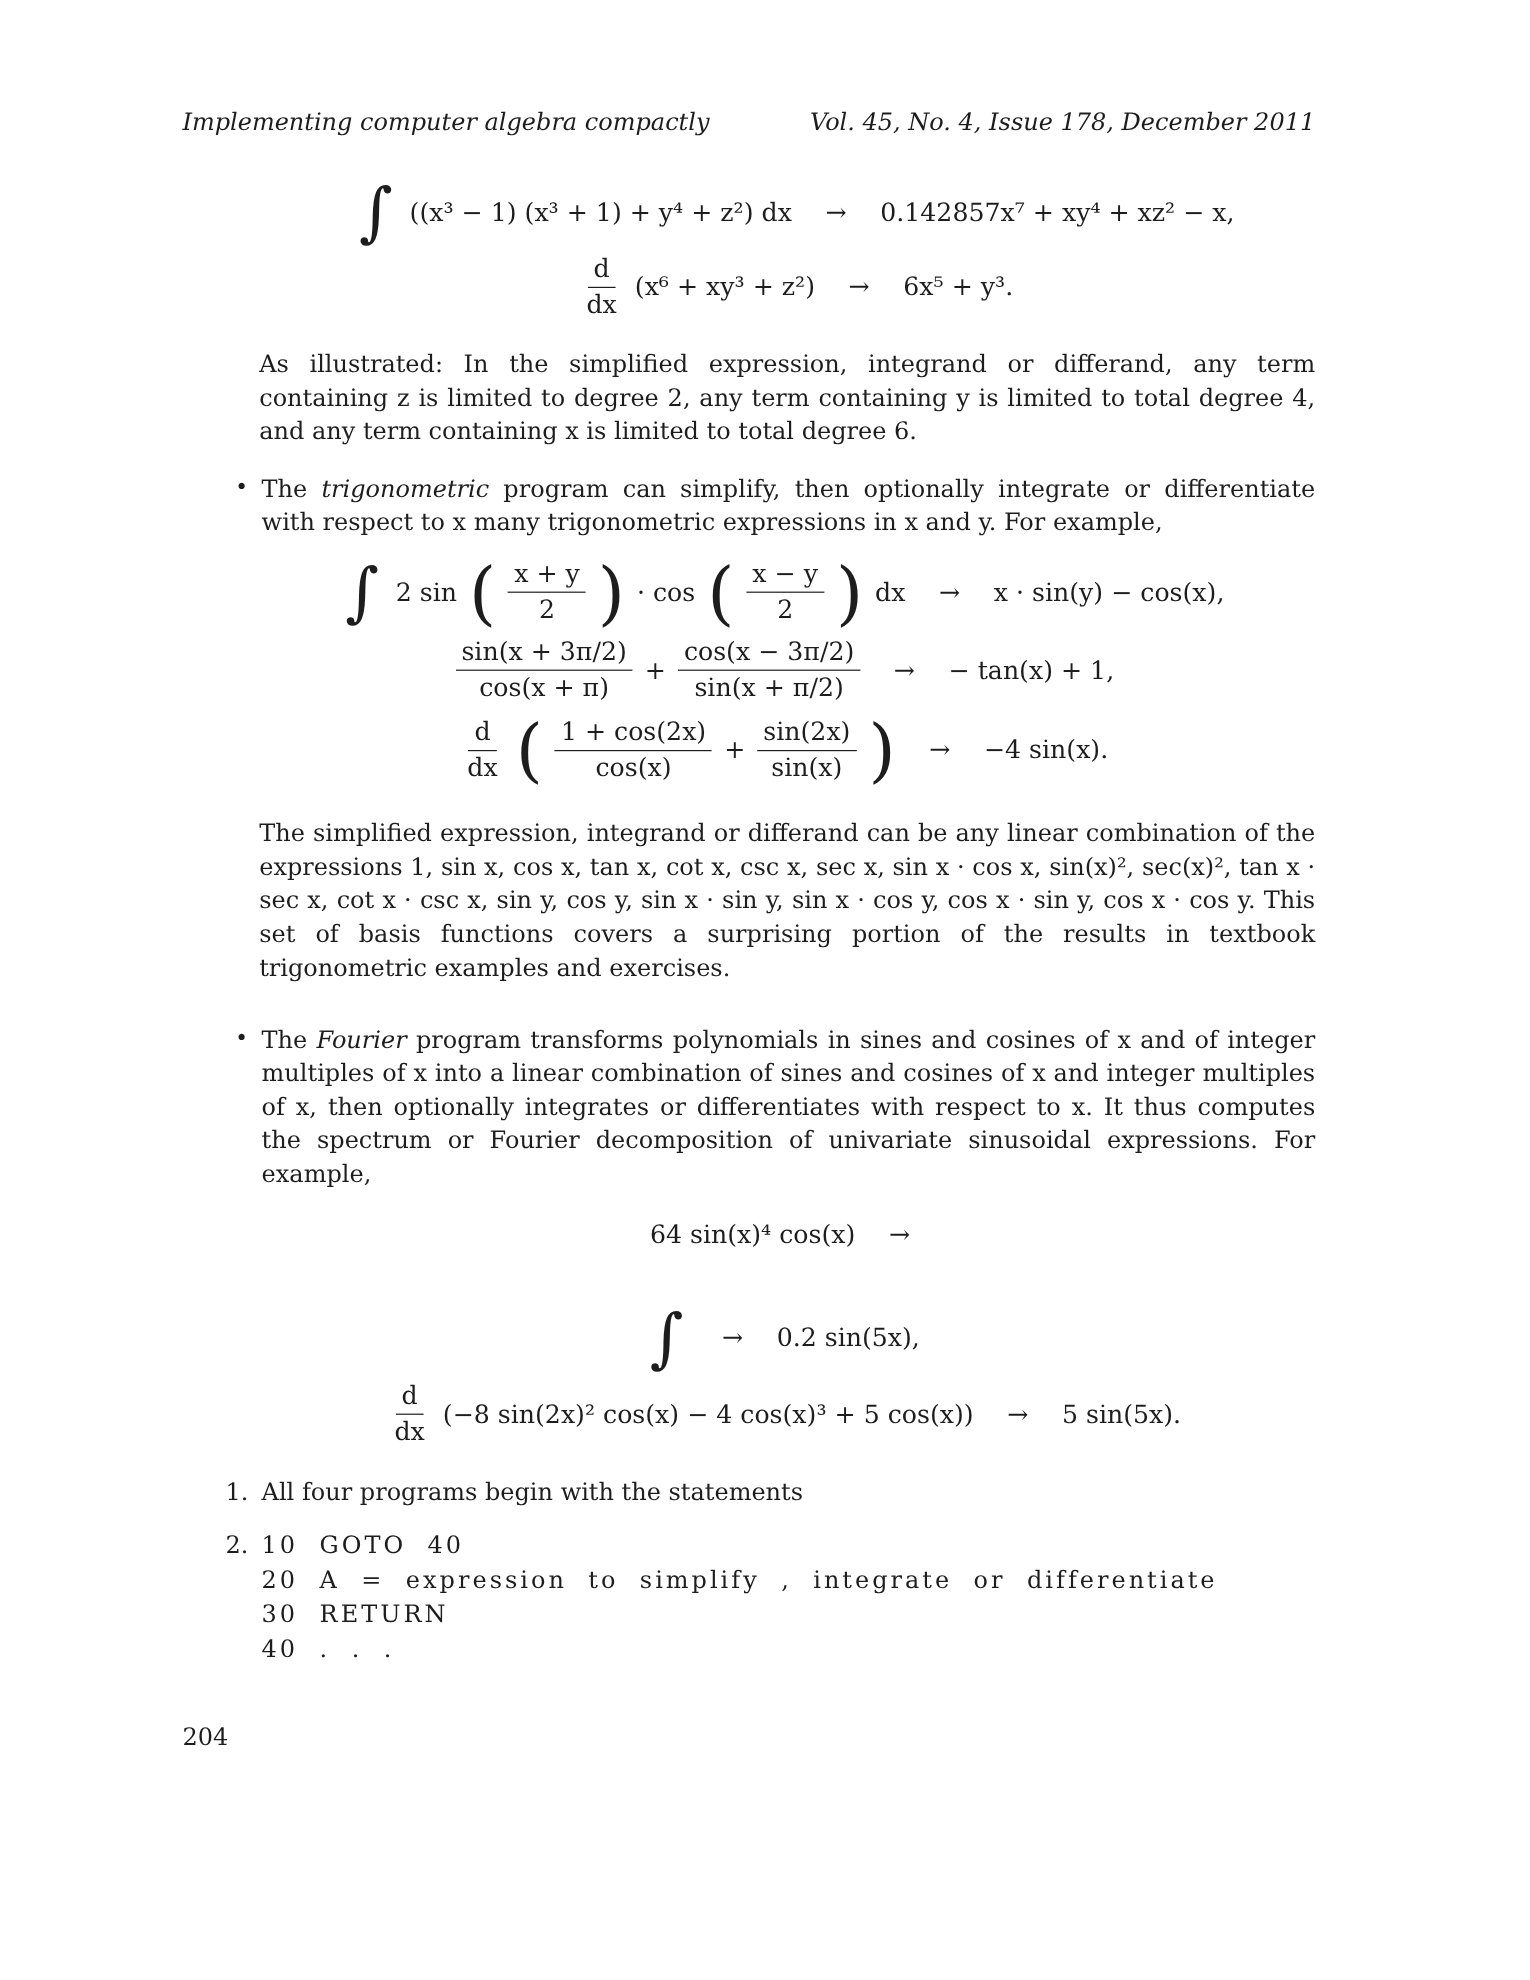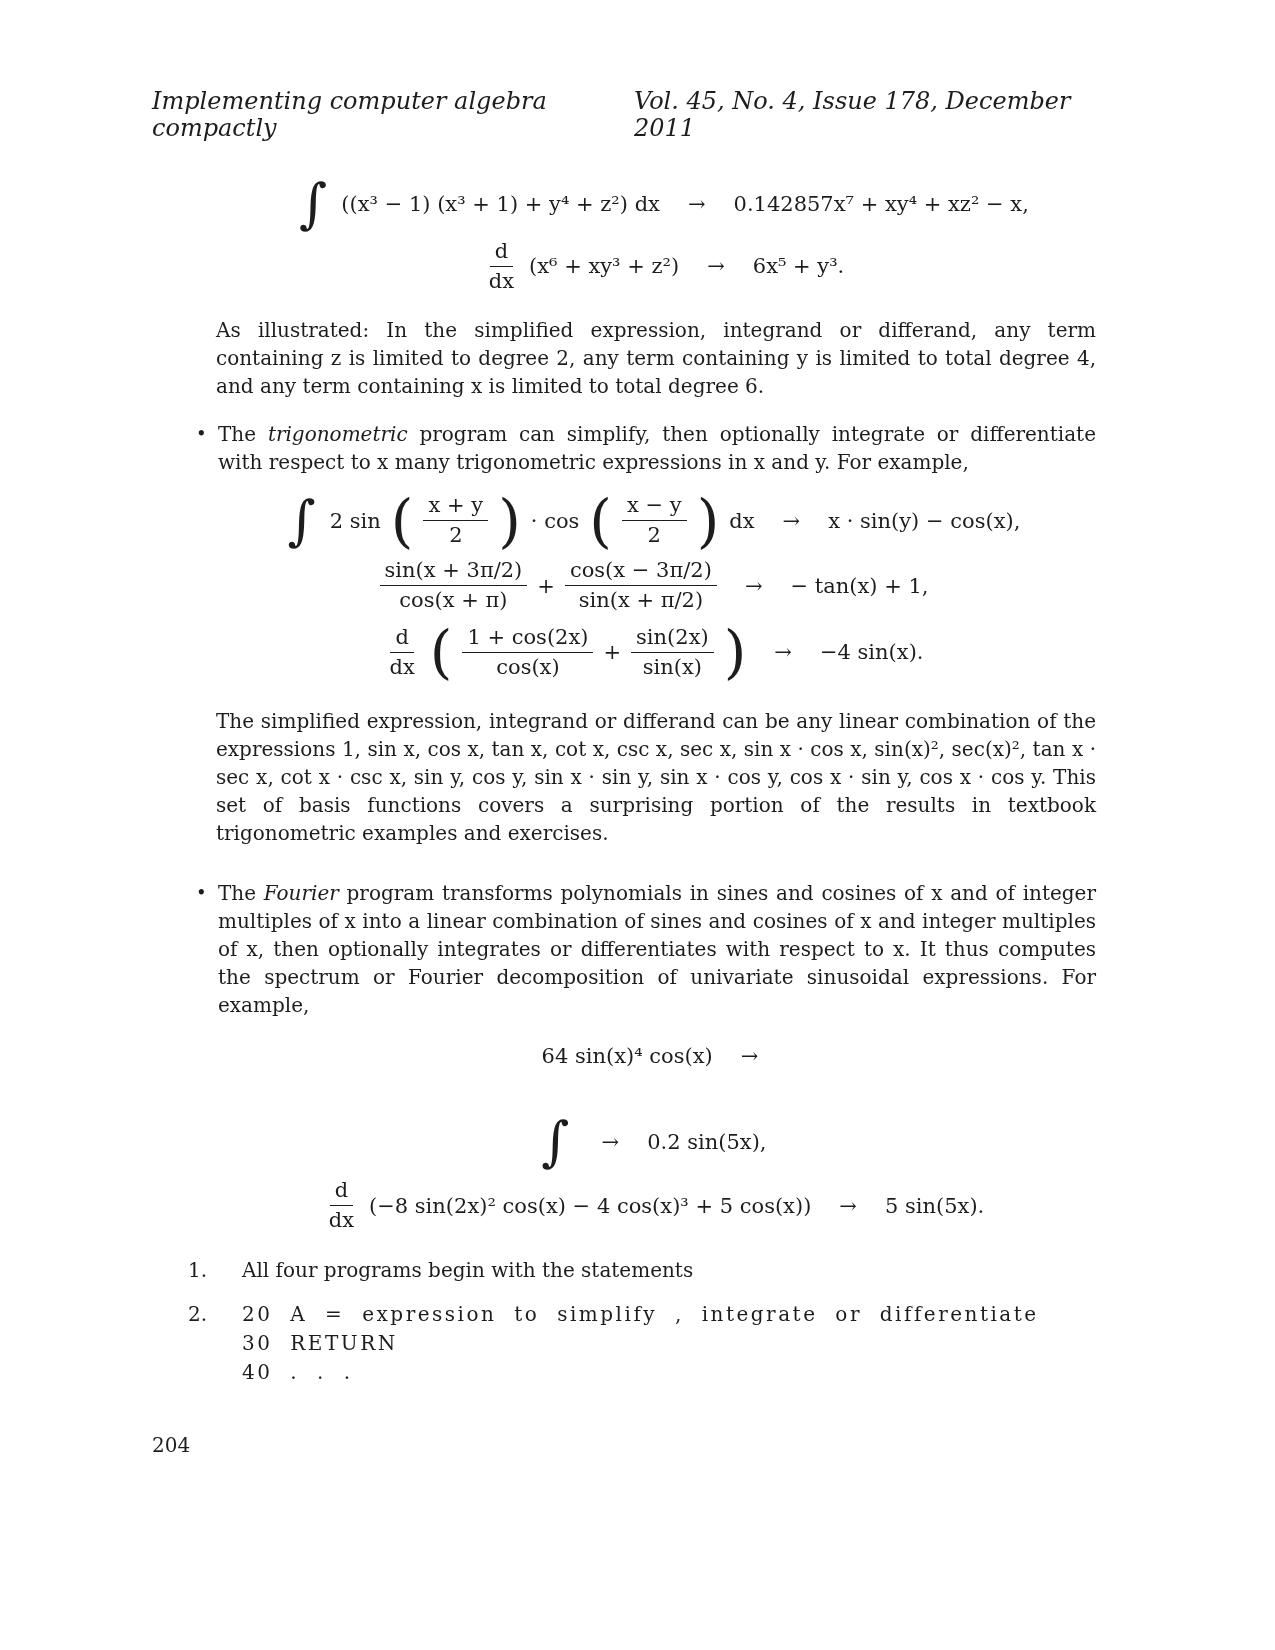--- a/index.html
+++ b/index.html
@@ -9,21 +9,21 @@
     box-sizing:border-box;
     padding:88px 179px 0 152px;
     background:#ffffff;
     color:#1d1d1d;
     font-family:"DejaVu Serif","DejaVu Sans",serif;
     font-size:20px;
     line-height:28px;
     overflow:hidden;
   }
   
-  .pagehead{display:flex;justify-content:space-between;font-style:italic;font-size:24px;line-height:27px;}
+  .pagehead{display:flex;justify-content:space-between;font-style:italic;font-size:20px;line-height:27px;}
   
   .eqblock{font-size:21px;}
   .eqrow{display:flex;align-items:center;justify-content:center;column-gap:10px;line-height:1.25;}
   .it{}
   .rm{font-style:normal;}
   .big-int{font-size:54px;line-height:0.9;font-style:normal;margin-right:4px;font-family:"DejaVu Serif","DejaVu Sans",serif;}
   .bigp{font-size:58px;line-height:1;font-weight:300;font-style:normal;}
   .arrow{margin:0 18px;font-style:normal;}
   .frac{display:inline-flex;flex-direction:column;align-items:center;vertical-align:middle;line-height:1.2;}
   .frac .num{border-bottom:1.6px solid currentColor;padding:0 5px 2px;}
@@ -40,21 +40,21 @@
   .para{margin:22px 0 0 64px;text-align:justify;}
   .para.basis{margin-top:26px;}
   .bullet{display:flex;margin-top:20px;}
   .bullet.fourier{margin-top:32px;}
   .bullet .marker{flex:0 0 22px;margin-left:44px;font-size:18px;}
   .bullet .btext{flex:1;text-align:justify;}
   .howto-intro{margin-top:36px;}
   .howto-item{display:flex;margin-top:22px;}
   .howto-item.second{margin-top:16px;}
   .howto-item .num{flex:0 0 30px;margin-left:36px;}
-  .howto-item .itext{flex:1;margin-left:24px;}
+  .howto-item .itext{flex:1;}
   .code-line{letter-spacing:2.5px;word-spacing:9px;line-height:29px;white-space:nowrap;}
   .pagenum{margin-top:44px;text-align:left;}
 </style>
 </head>
 <body>
 
 <div class="page">
 
   <div class="pagehead">
     <span>Implementing computer algebra compactly</span>
@@ -174,20 +174,21 @@
 
 
   <div class="howto-item">
     <span class="num">1.</span>
     <span class="itext">All four programs begin with the statements</span>
   </div>
 
   <div class="howto-item second">
     <span class="num">2.</span>
     <span class="itext">
+      <div class="code-line">10 GOTO 40</div>
       <div class="code-line">20 A = expression to simplify , integrate or differentiate</div>
       <div class="code-line">30 RETURN</div>
       <div class="code-line">40 . . .</div>
     </span>
   </div>
 
   <div class="pagenum">204</div>
 
 </div>
 

